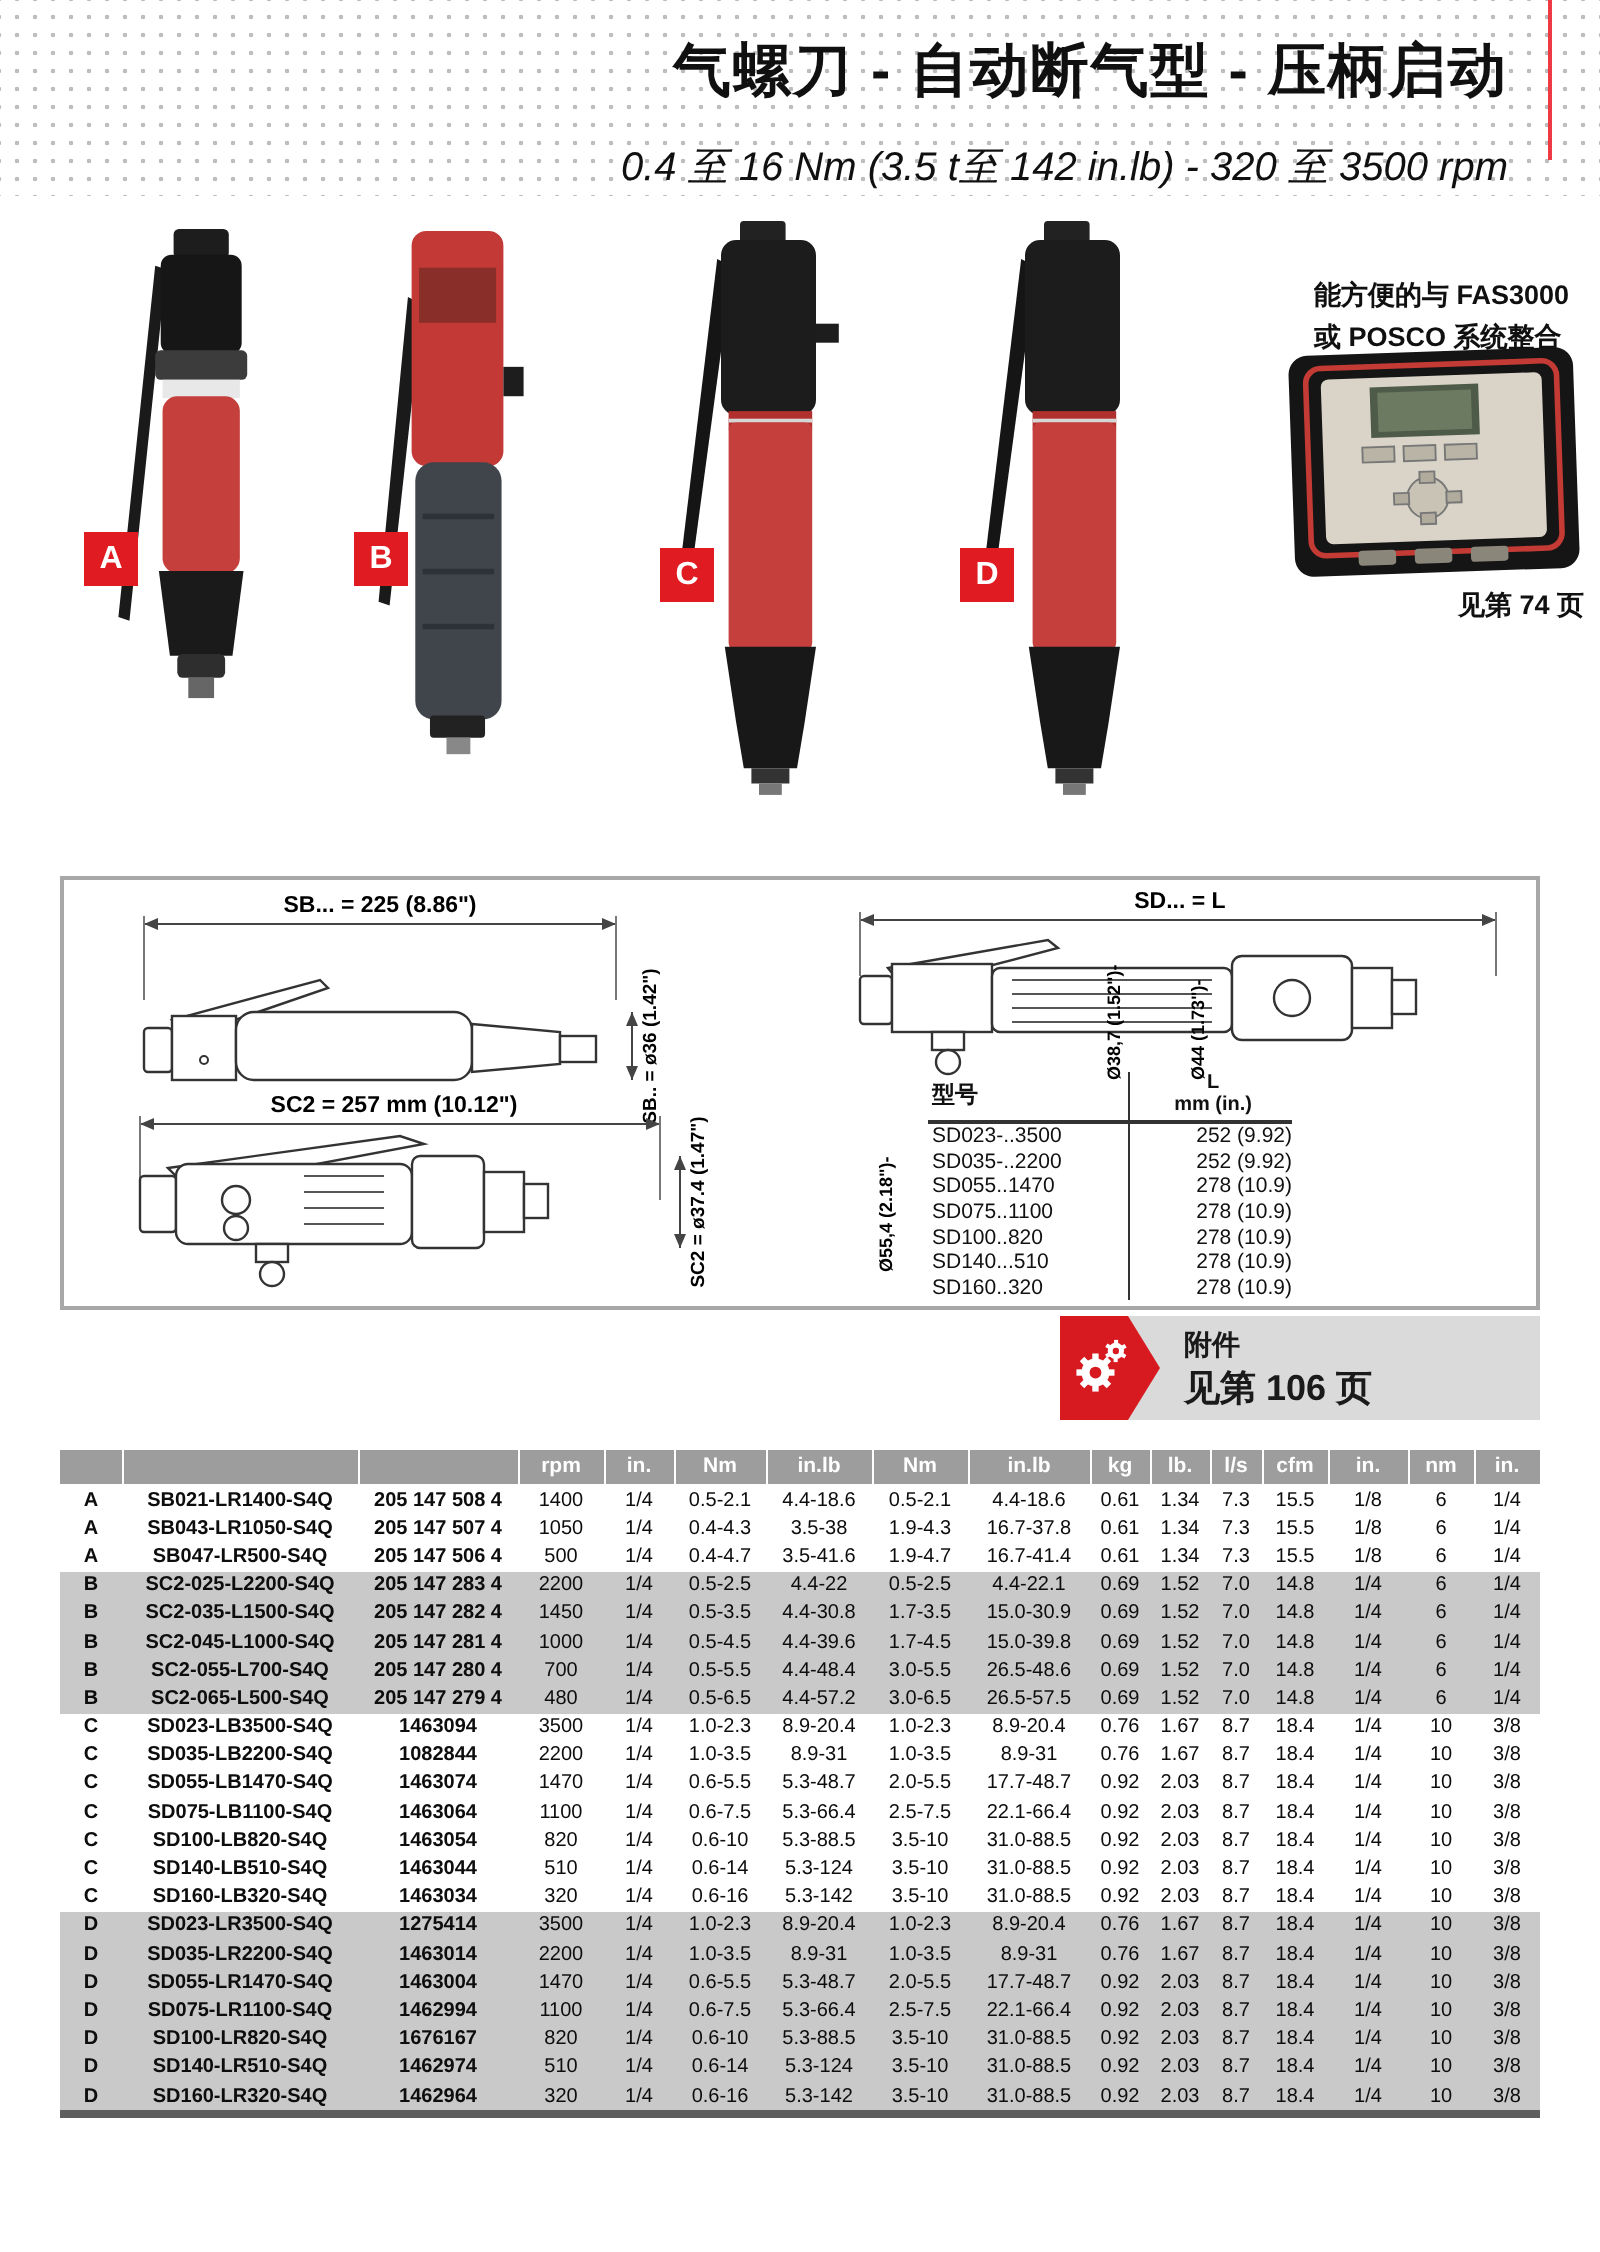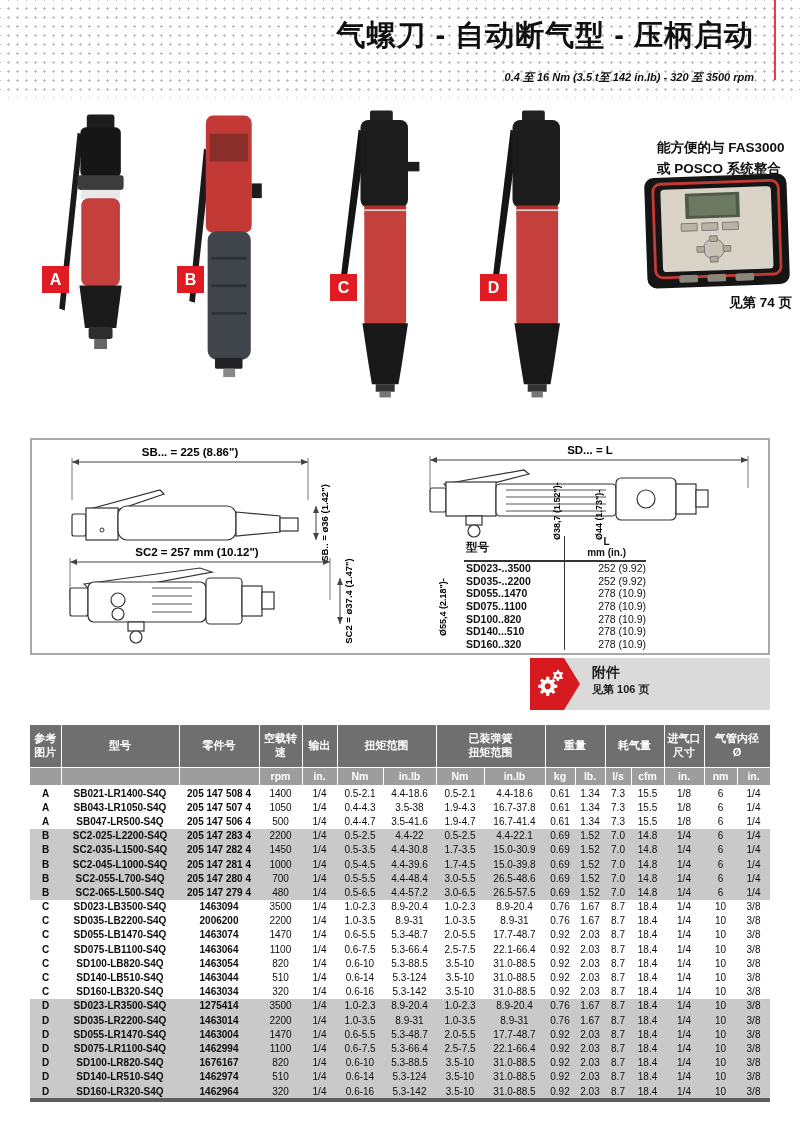--- a/index.html
+++ b/index.html
@@ -12,22 +12,22 @@
     position:absolute;left:0;top:0;width:800px;height:98px;
     background-image:radial-gradient(circle,#bdbdbd 1px,transparent 1.3px);
     background-size:9px 9px;background-position:4px 4px;
   }
   .red-line{position:absolute;left:774px;top:0;width:2px;height:80px;background:#ee3b43;}
   .page-title{
     position:absolute;top:16px;right:46px;font-size:29px;font-weight:bold;
     letter-spacing:1px;color:#101010;white-space:nowrap;margin-left:32px;
   }
   .page-subtitle{
-    position:absolute;top:70px;right:46px;font-size:11px;font-style:italic;
-    color:#101010;white-space:nowrap;font-weight:bold;
+    position:absolute;top:70px;right:46px;font-size:20px;font-style:italic;
+    color:#101010;white-space:nowrap;
   }
   
   .tool{position:absolute;}
   .ref-label{
     position:absolute;width:27px;height:27px;background:#e01b22;color:#fff;
     font-weight:bold;font-size:16px;display:flex;align-items:center;justify-content:center;
   }
   .integration-note{
     position:absolute;left:630px;top:138px;width:166px;font-size:13.5px;
     font-weight:bold;line-height:1.55;color:#101010;margin-left:27px;
@@ -39,30 +39,30 @@
     position:absolute;left:30px;top:438px;width:736px;height:213px;
     border:2px solid #a8a8a8;background:#fff;
   }
   .sd-table{
     position:absolute;left:432px;top:96px;width:182px;border-collapse:collapse;
   }
   .sd-table th{font-size:11.5px;font-weight:bold;text-align:left;padding:0 0 2px 2px;border-bottom:2px solid #333;}
   .sd-table th.l{text-align:center;font-size:10px;line-height:1.1;border-left:1.5px solid #333;}
   .sd-table td{font-size:10.5px;height:12.6px;padding:0 0 0 2px;white-space:nowrap;}
   .sd-table td.l{border-left:1.5px solid #333;text-align:right;padding-left:6px;font-weight:normal;}
-  .sd-table td.m{font-weight:bold;margin-top:28px;}
+  .sd-table td.m{font-weight:normal;margin-top:28px;}
   
   .banner{position:absolute;left:530px;top:658px;width:240px;height:52px;background:#dadada;}
   .banner-arrow{
     position:absolute;left:0;top:0;width:50px;height:52px;background:#d71920;
     clip-path:polygon(0 0,68% 0,100% 50%,68% 100%,0 100%);
   }
   .banner-text{position:absolute;left:62px;top:5px;font-weight:bold;color:#1a1a1a;line-height:1.35;}
   .banner-text .t1{font-size:14px;}
-  .banner-text .t2{font-size:11px;}
+  .banner-text .t2{font-size:18px;}
   
   .spec-wrap{position:absolute;left:30px;top:725px;width:740px;}
   table.spec{border-collapse:collapse;table-layout:fixed;width:740px;border-bottom:4px solid #5e5e5e;}
   table.spec th{
     background:#6f6f6f;color:#fff;font-size:11px;font-weight:bold;
     border-right:1px solid #fff;border-bottom:1px solid #fff;
     white-space:pre-line;line-height:1.25;height:40px;vertical-align:middle;padding:1px 0;
   }
   table.spec tr.units th{background:#9d9d9d;height:15px;font-size:10.5px;padding:1px 0;margin-top:24px;}
   table.spec td{
@@ -330,37 +330,20 @@
         <col style="width:61px">
       <col style="width:30px">
         <col style="width:30px">
         <col style="width:26px">
       <col style="width:33px">
         <col style="width:40px">
         <col style="width:33px">
       <col style="width:33px">
     </colgroup>
     <thead>
-      <tr id="thead-groups">
-          <th colspan="1">参考
-图片</th>
-          <th colspan="1">型号</th>
-          <th colspan="1">零件号</th>
-          <th colspan="1">空载转速</th>
-          <th colspan="1">输出</th>
-          <th colspan="2">扭矩范围</th>
-          <th colspan="2">已装弹簧
-扭矩范围</th>
-          <th colspan="2">重量</th>
-          <th colspan="2">耗气量</th>
-          <th colspan="1">进气口
-尺寸</th>
-          <th colspan="2">气管内径
-Ø</th>
-        </tr>
       <tr id="thead-units" class="units">
           <th></th>
           <th></th>
           <th></th>
           <th>rpm</th>
           <th>in.</th>
           <th>Nm</th>
           <th>in.lb</th>
           <th>Nm</th>
           <th>in.lb</th>
@@ -532,21 +515,21 @@
           <td class="col10">1.67</td>
           <td class="col11">8.7</td>
           <td class="col12">18.4</td>
           <td class="col13">1/4</td>
           <td class="col14">10</td>
           <td class="col15">3/8</td>
         </tr>
         <tr class="row-C">
           <td class="col0">C</td>
           <td class="col1">SD035-LB2200-S4Q</td>
-          <td class="col2">2006200</td>
+          <td class="col2">1082844</td>
           <td class="col3">2200</td>
           <td class="col4">1/4</td>
           <td class="col5">1.0-3.5</td>
           <td class="col6">8.9-31</td>
           <td class="col7">1.0-3.5</td>
           <td class="col8">8.9-31</td>
           <td class="col9">0.76</td>
           <td class="col10">1.67</td>
           <td class="col11">8.7</td>
           <td class="col12">18.4</td>

